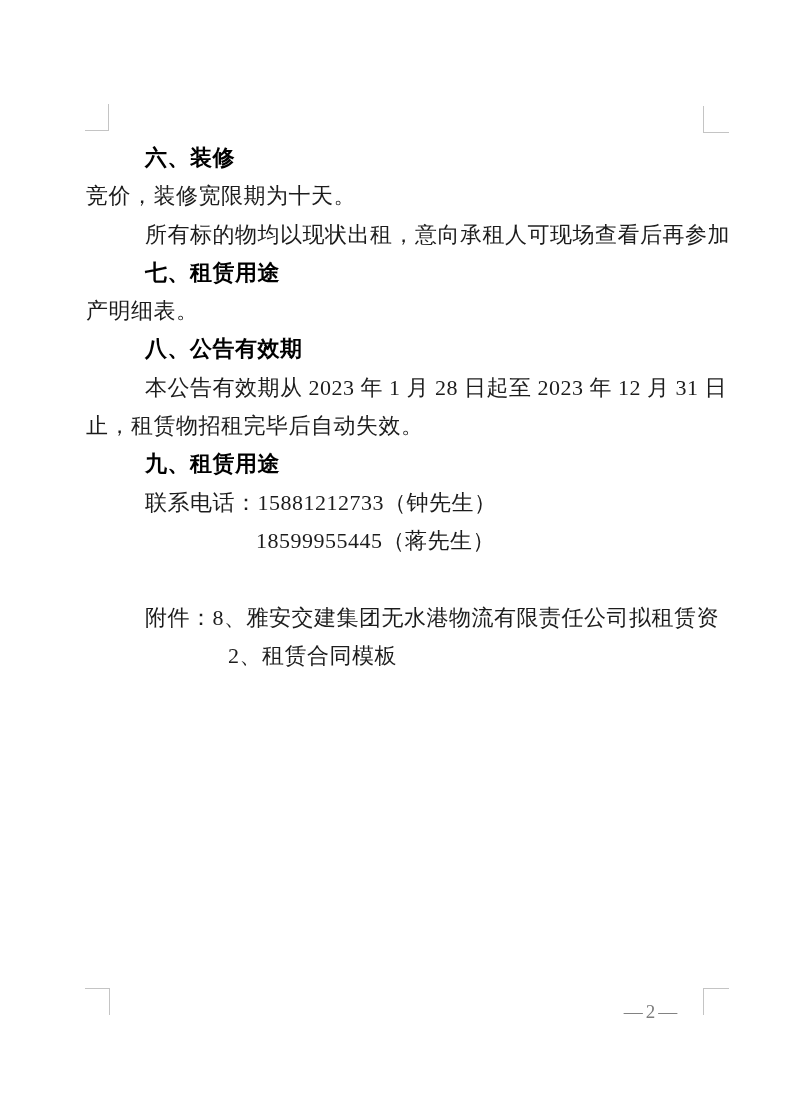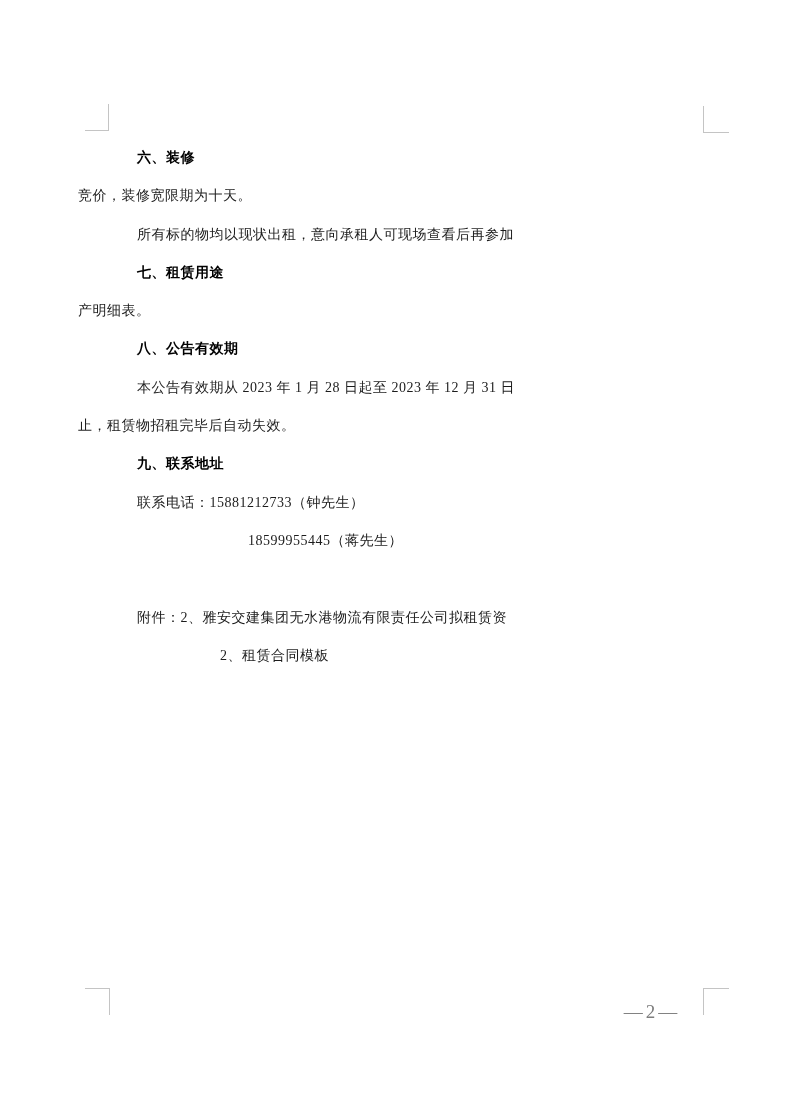--- a/index.html
+++ b/index.html
@@ -34,24 +34,24 @@
     border-right: 1.5px solid #c4c4c4;
     border-top: 1.5px solid #c4c4c4;
   }
   .mark-br {
     left: 703px; top: 988px; width: 25px; height: 26px;
     border-left: 1.5px solid #c4c4c4;
     border-top: 1.5px solid #c4c4c4;
   }
   .content {
     position: absolute;
-    left: 78px;
+    left: 86px;
     top: 139px;
     width: 632px;
-    font-size: 14px;
+    font-size: 22px;
     line-height: 38.3px;
     color: #1c1c1c;
     letter-spacing: 0.5px;
   }
   .line { white-space: nowrap; }
   .heading {
     font-weight: bold;
     color: #000000;
   }
   .indent-2 { padding-left: 59px; }
@@ -83,22 +83,22 @@
 
   <div class="content">
     <div class="line heading indent-2">六、装修</div>
     <div class="line indent-0">竞价，装修宽限期为十天。</div>
     <div class="line indent-2">所有标的物均以现状出租，意向承租人可现场查看后再参加</div>
     <div class="line heading indent-2">七、租赁用途</div>
     <div class="line indent-0">产明细表。</div>
     <div class="line heading indent-2">八、公告有效期</div>
     <div class="line indent-2">本公告有效期从 2023 年 1 月 28 日起至 2023 年 12 月 31 日</div>
     <div class="line indent-0">止，租赁物招租完毕后自动失效。</div>
-    <div class="line heading indent-2">九、联系地址</div>
+    <div class="line heading indent-2">九、租赁用途</div>
     <div class="line indent-2">联系电话：15881212733（钟先生）</div>
     <div class="line indent-phone">18599955445（蒋先生）</div>
-    <div class="line indent-2 gap-above">附件：2、雅安交建集团无水港物流有限责任公司拟租赁资</div>
+    <div class="line indent-2 gap-above">附件：8、雅安交建集团无水港物流有限责任公司拟租赁资</div>
     <div class="line indent-attach">2、租赁合同模板</div>
   </div>
 
   <div class="page-number">—2—</div>
 
 </div>
 
 </body></html>

